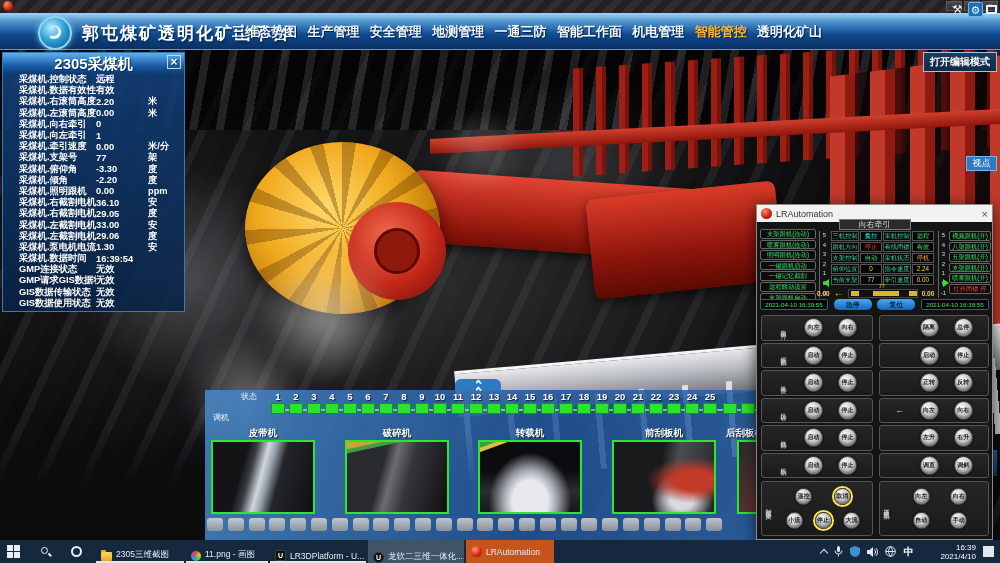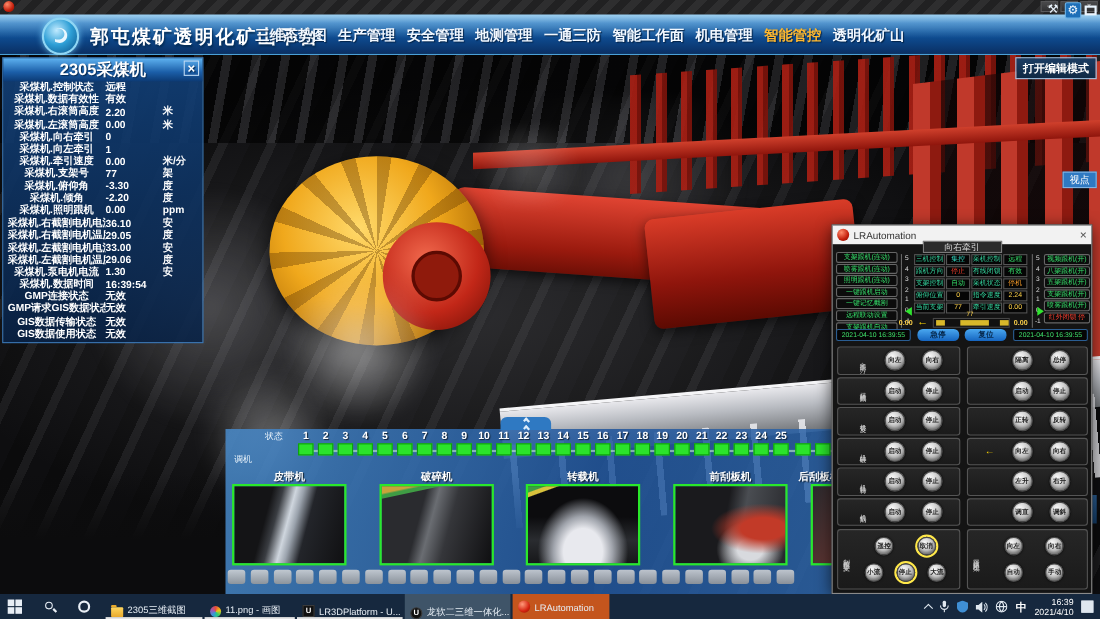--- a/index.html
+++ b/index.html
@@ -71,21 +71,21 @@
     background:linear-gradient(#1b3c63,#102944);border:1px solid #9fc6e8;cursor:pointer;}
 
   
   .mpanel{position:absolute;left:2px;top:52px;width:183px;height:260px;z-index:30;
     background:linear-gradient(180deg,rgba(18,64,120,.92),rgba(8,34,70,.88));border:1px solid #3a78b8;}
   .mpanel-head{height:21px;background:linear-gradient(180deg,#5db1f0,#1b5ea8 60%,#0c3a74);position:relative;
     text-align:center;font-size:15px;font-weight:bold;color:#fff;line-height:21px;text-shadow:1px 1px 1px #052a52;}
   .mpanel-close{position:absolute;right:3px;top:2px;width:14px;height:14px;font-size:12px;line-height:13px;color:#fff;
     border:1px solid #bcd8f2;text-align:center;cursor:pointer;}
   .mrow{display:flex;height:11.2px;align-items:center;font-size:9.3px;font-weight:bold;color:#fff;white-space:nowrap;}
-  .mrow .ml{flex:0 0 93px;padding-left:4px;overflow:hidden;text-align:center;}
+  .mrow .ml{flex:0 0 93px;padding-left:16px;overflow:hidden;}
   .mrow .mv{flex:0 0 52px;}
   .mrow .mu{flex:1;}
 
   
   .vp-tab{position:absolute;left:966px;top:156px;width:31px;height:15px;z-index:20;background:#2f79c2;
     border:1px solid #7fb4e4;color:#fff;font-size:9px;text-align:center;line-height:13px;cursor:pointer;}
   .side-collapse{position:absolute;left:969px;top:450px;width:28px;height:26px;z-index:20;border-radius:5px 0 0 5px;
     background:linear-gradient(#2a5d92,#123b66);color:#cfe4f6;font-size:15px;text-align:center;line-height:24px;cursor:pointer;}
 
   
@@ -187,21 +187,21 @@
     background:conic-gradient(#e74c3c,#f1c40f,#2ecc71,#3498db,#9b59b6,#e74c3c);}
   .u-ic{width:11px;height:11px;background:#111;border:1px solid #3a3a3a;color:#fff;font-size:7px;font-weight:bold;
     text-align:center;line-height:10px;flex:0 0 11px;}
   .u-round{border-radius:50%;}
   .dragon-sm{width:11px;height:11px;border-radius:50%;flex:0 0 11px;
     background:radial-gradient(circle at 35% 30%,#ff9a7a,#d42410 60%,#8a1204);}
   .tray{position:absolute;right:0;top:0;height:23px;display:flex;align-items:center;gap:7px;padding-right:6px;}
   .tray-chev{width:6px;height:6px;border:solid #dfe7ef;border-width:0 1.5px 1.5px 0;transform:rotate(-135deg);margin-top:3px;}
   .tray svg{display:block;}
   .ime{color:#fff;font-size:10px;font-weight:bold;}
-  .clock{color:#fff;font-size:8px;text-align:right;line-height:9px;}
+  .clock{color:#fff;font-size:8px;text-align:right;line-height:9px;margin-left:20px;}
   .notif{width:11px;height:11px;border:1px solid #dfe7ef;background:#dfe7ef;}
 </style>
 </head>
 <body>
 
 <div class="screen">
 
   <div class="scene">
     <div class="rock-bg"></div>
     <div class="rock-light1"></div>

